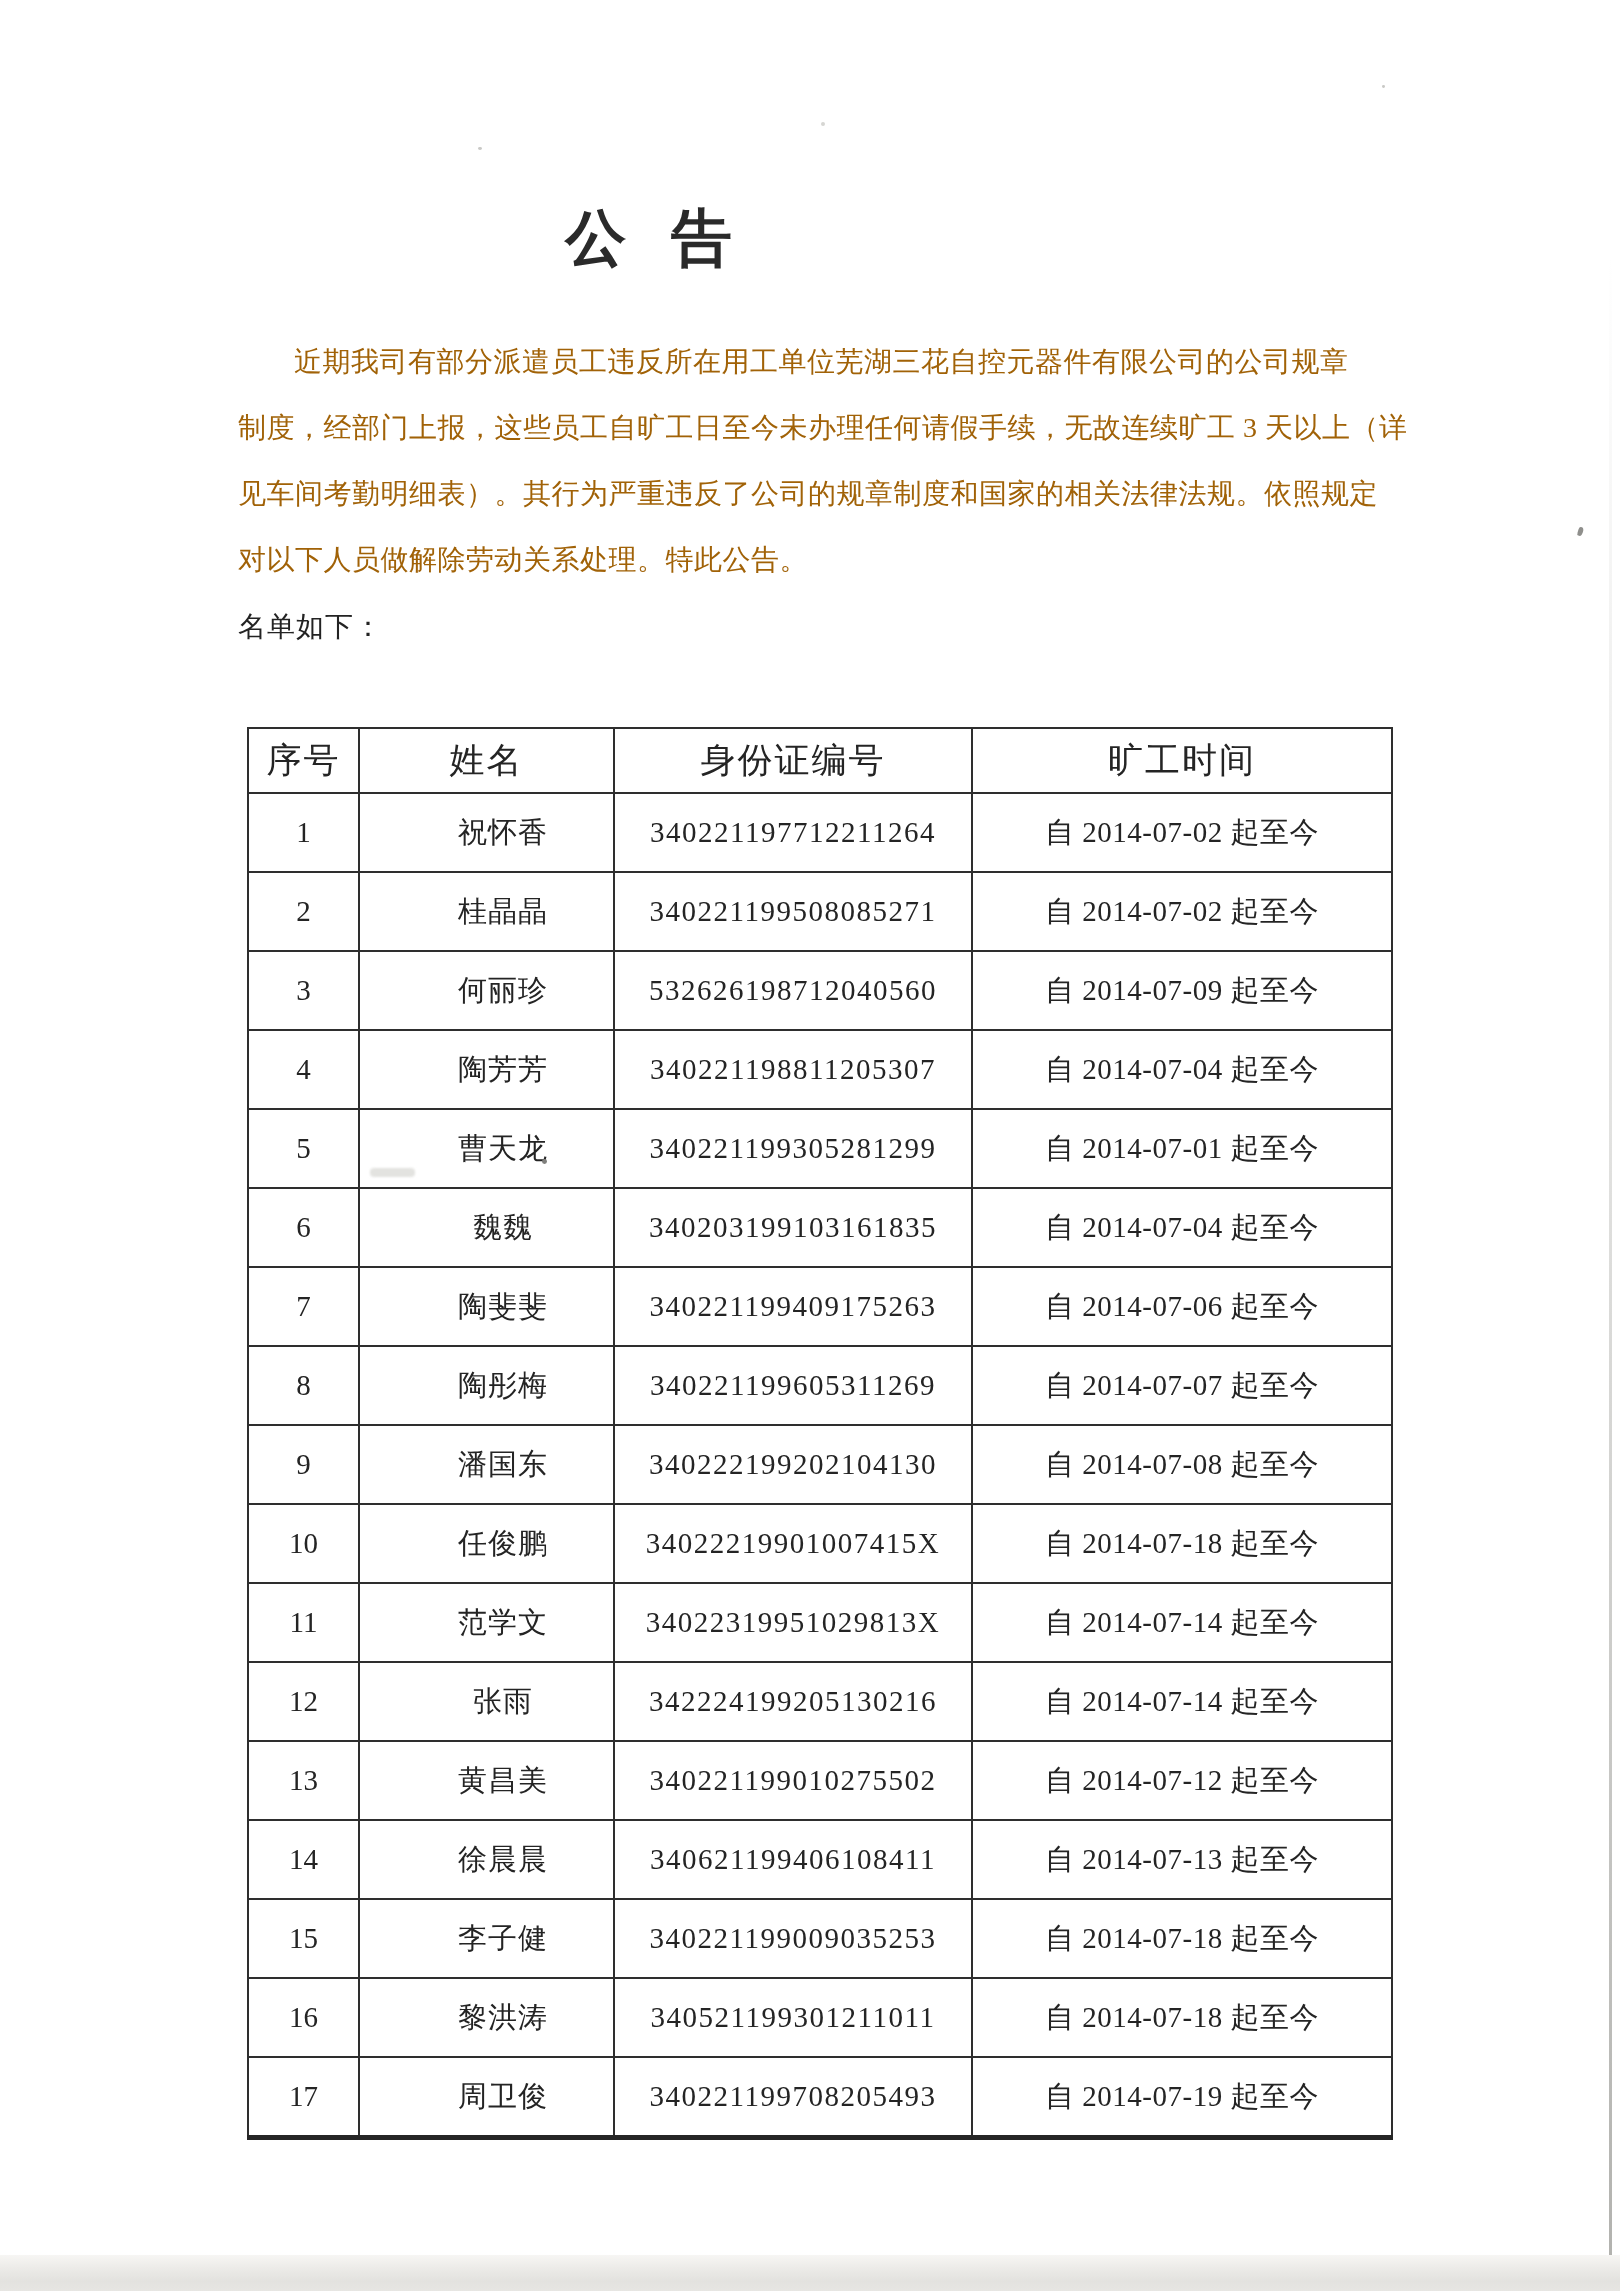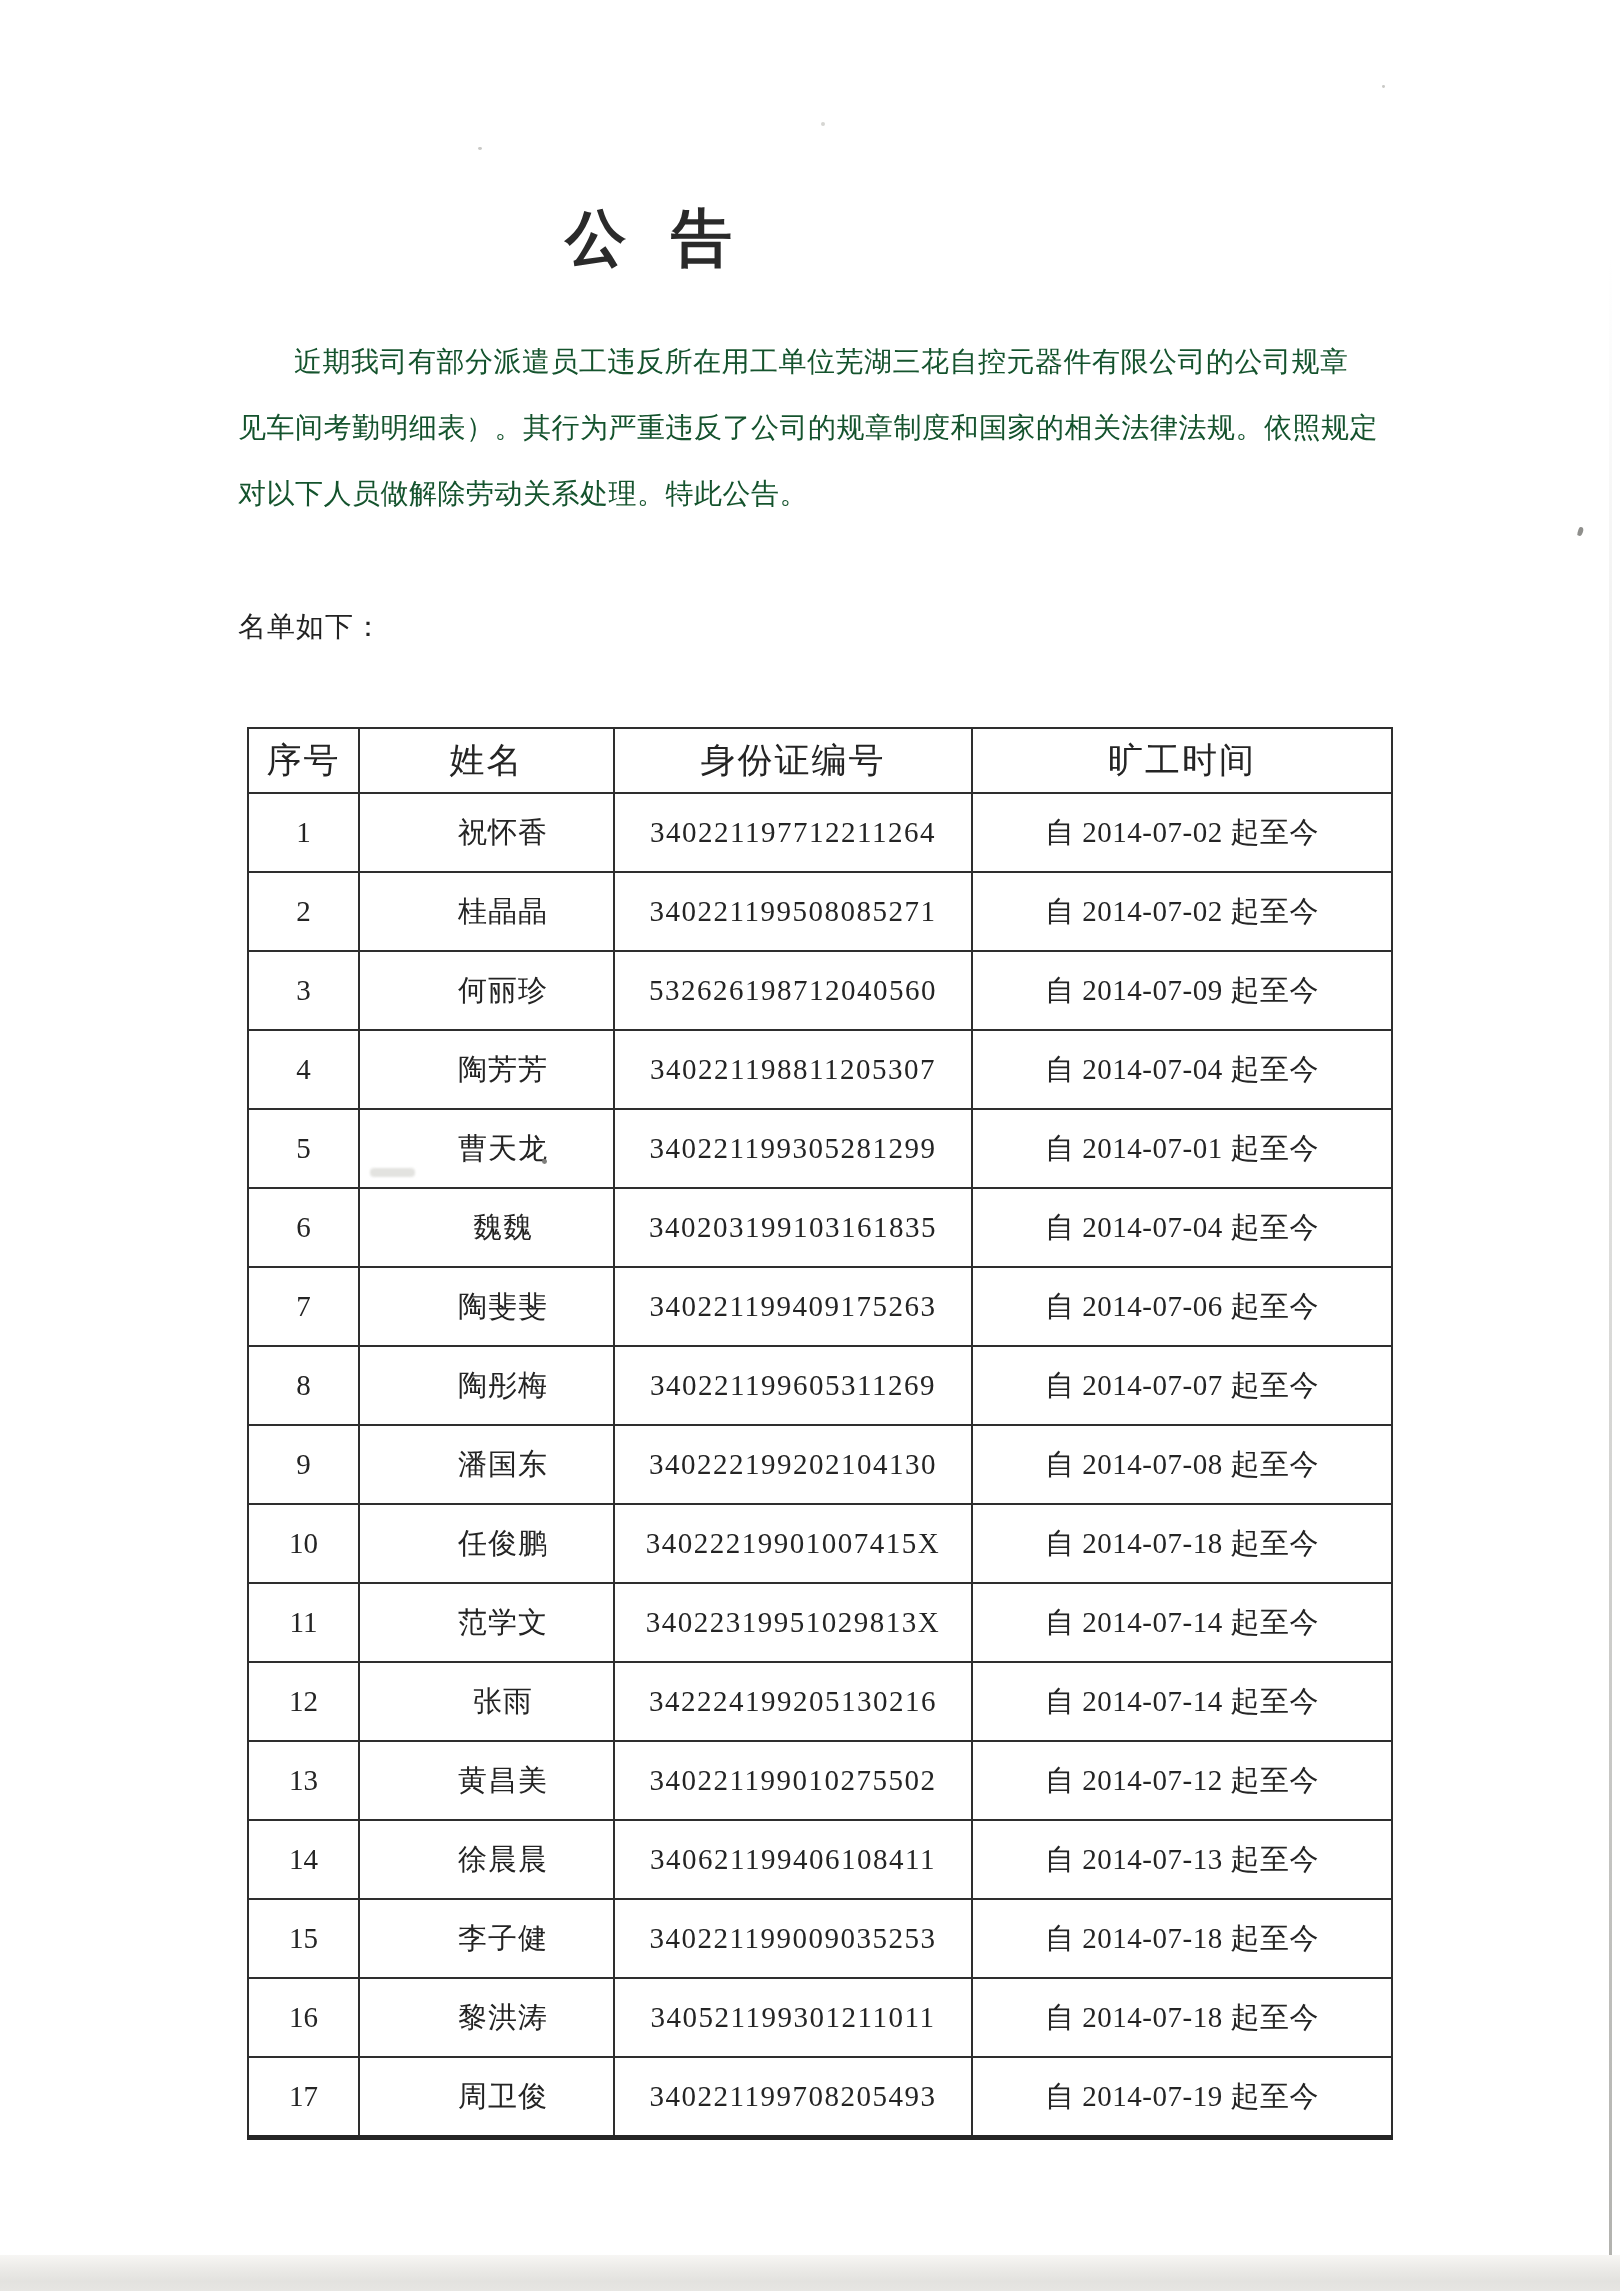--- a/index.html
+++ b/index.html
@@ -13,21 +13,21 @@
   }
   .doc-title{
     position:absolute;top:198px;left:0;width:1299px;
     text-align:center;
     font-size:61px;font-weight:700;color:#2a2a2a;
     word-spacing:25.5px;
     letter-spacing:2px;
   }
   .paragraph{
     position:absolute;left:238px;top:329px;width:1157px;
-    font-size:28px;color:#14532d;
+    font-size:28px;color:#a16207;
   }
   .pline{
     height:66px;line-height:66px;
     white-space:nowrap;
     letter-spacing:0.5px;
   }
   .pline.indent{text-indent:2em;}
   .list-intro{
     position:absolute;left:238px;top:604px;
     font-size:28px;line-height:45px;color:#232323;letter-spacing:1px;
@@ -81,20 +81,21 @@
 </style>
 </head>
 <body>
 
 <div class="page">
 
   <div class="doc-title">公 告</div>
 
   <div class="paragraph">
     <div class="pline indent">近期我司有部分派遣员工违反所在用工单位芜湖三花自控元器件有限公司的公司规章</div>
+    <div class="pline">制度，经部门上报，这些员工自旷工日至今未办理任何请假手续，无故连续旷工 3 天以上（详</div>
     <div class="pline">见车间考勤明细表）。其行为严重违反了公司的规章制度和国家的相关法律法规。依照规定</div>
     <div class="pline">对以下人员做解除劳动关系处理。特此公告。</div>
   </div>
 
   <div class="list-intro">名单如下：</div>
 
   <table class="roster">
     <colgroup>
       <col class="c-no">
         <col class="c-name">

